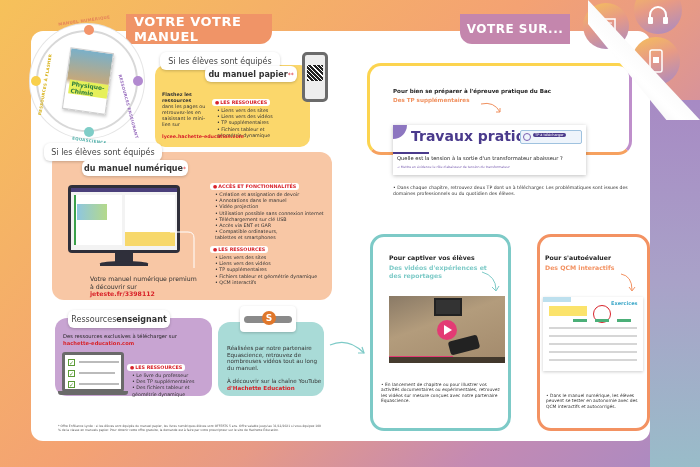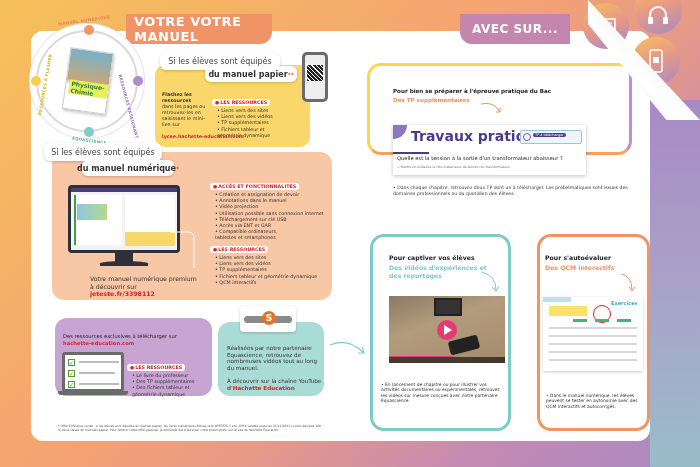--- a/index.html
+++ b/index.html
@@ -236,21 +236,21 @@
       <li>Liens vers des sites</li>
       <li>Liens vers des vidéos</li>
       <li>TP supplémentaires</li>
       <li style="width:62px">Fichiers tableur et géométrie dynamique</li>
     </ul>
   </div>
   <div class="tiny red-link" style="position:absolute;left:162px;top:134px">lycee.hachette-education.com</div>
 
   <div class="num-box"></div>
   <div class="pill" style="left:44px;top:143px;width:118px;height:18px;font-size:8px">Si les élèves sont équipés</div>
-  <div class="pill" style="left:82px;top:160px;width:92px;height:16px;">
+  <div class="pill" style="left:82px;top:160px;width:106px;height:16px;">
     <b>du manuel numérique</b>
       <span style="color:#d8232a;font-size:6px;vertical-align:top">*</span>
   </div>
   <div class="monitor">
     <div class="screen">
         <div class="bar"></div>
         <div class="lpage"></div>
         <div class="rpage"></div>
         <div class="img1"></div>
         <div class="yel"></div>
@@ -282,20 +282,24 @@
     <ul class="tiny-list">
       <li>Liens vers des sites</li>
       <li>Liens vers des vidéos</li>
       <li>TP supplémentaires</li>
       <li>Fichiers tableur et géométrie dynamique</li>
       <li>QCM interactifs</li>
     </ul>
   </div>
 
   <div class="ens-box"></div>
+  <div class="pill" style="left:68px;top:310px;width:102px;height:18px;font-size:8px">
+    <span>Ressources </span>
+      <b>enseignant</b>
+  </div>
   <div style="position:absolute;left:63px;top:333px;font-size:5.2px;line-height:6.5px;color:#222">
     <span>Des ressources exclusives à télécharger sur</span><br>
     <span class="red-link">hachette-education.com</span>
   </div>
   <div class="laptop">
     <div class="chk" style="top:4px">✓</div>
       <div class="ln" style="top:6px;width:40px"></div>
     <div class="chk" style="top:15px">✓</div>
       <div class="ln" style="top:17px;width:36px"></div>
     <div class="chk" style="top:26px">✓</div>
@@ -318,21 +322,21 @@
   <div style="position:absolute;left:227px;top:345px;width:95px;font-size:5.6px;line-height:6.6px;color:#333">
     <span>Réalisées par notre partenaire Equascience, retrouvez de nombreuses vidéos tout au long du manuel.</span><br><br style="line-height:3px">
     <span>À découvrir sur la chaîne YouTube </span><span class="red-link">d'Hachette Education</span>
   </div>
 
   <div class="footnote">* Offre Enfiliance Lycée : si les élèves sont équipés du manuel papier, les livres numériques élèves sont OFFERTS 5 ans. Offre valable jusqu'au 31/12/2021 si vous équipez 100 % de la classe en manuels papier. Pour obtenir cette offre gratuite, la demande est à faire par votre prescripteur sur le site de Hachette Éducation.</div>
 </div>
 
 <div class="right-panel"></div>
 <div class="right-gutter"></div>
-<div class="right-title">AVEC SUR...</div>
+<div class="right-title">VOTRE SUR...</div>
 
 <svg style="position:absolute;left:328px;top:335px" width="40" height="30">
     <path d="M2 10 Q20 2 36 18" stroke="#7dcac7" fill="none" stroke-width="1.2"></path>
     <path d="M30 18 L36 18 L34 12" stroke="#7dcac7" fill="none" stroke-width="1.2"></path>
   </svg>
 
 <div class="card card-tp"></div>
 <div style="position:absolute;left:393px;top:88px;">
   <div class="card-h" style="font-size:5.6px">Pour bien se préparer à l'épreuve pratique du Bac</div>
   <div class="card-sub" style="color:#f0905e;font-size:5.6px;margin-top:3px">Des TP supplémentaires</div>

